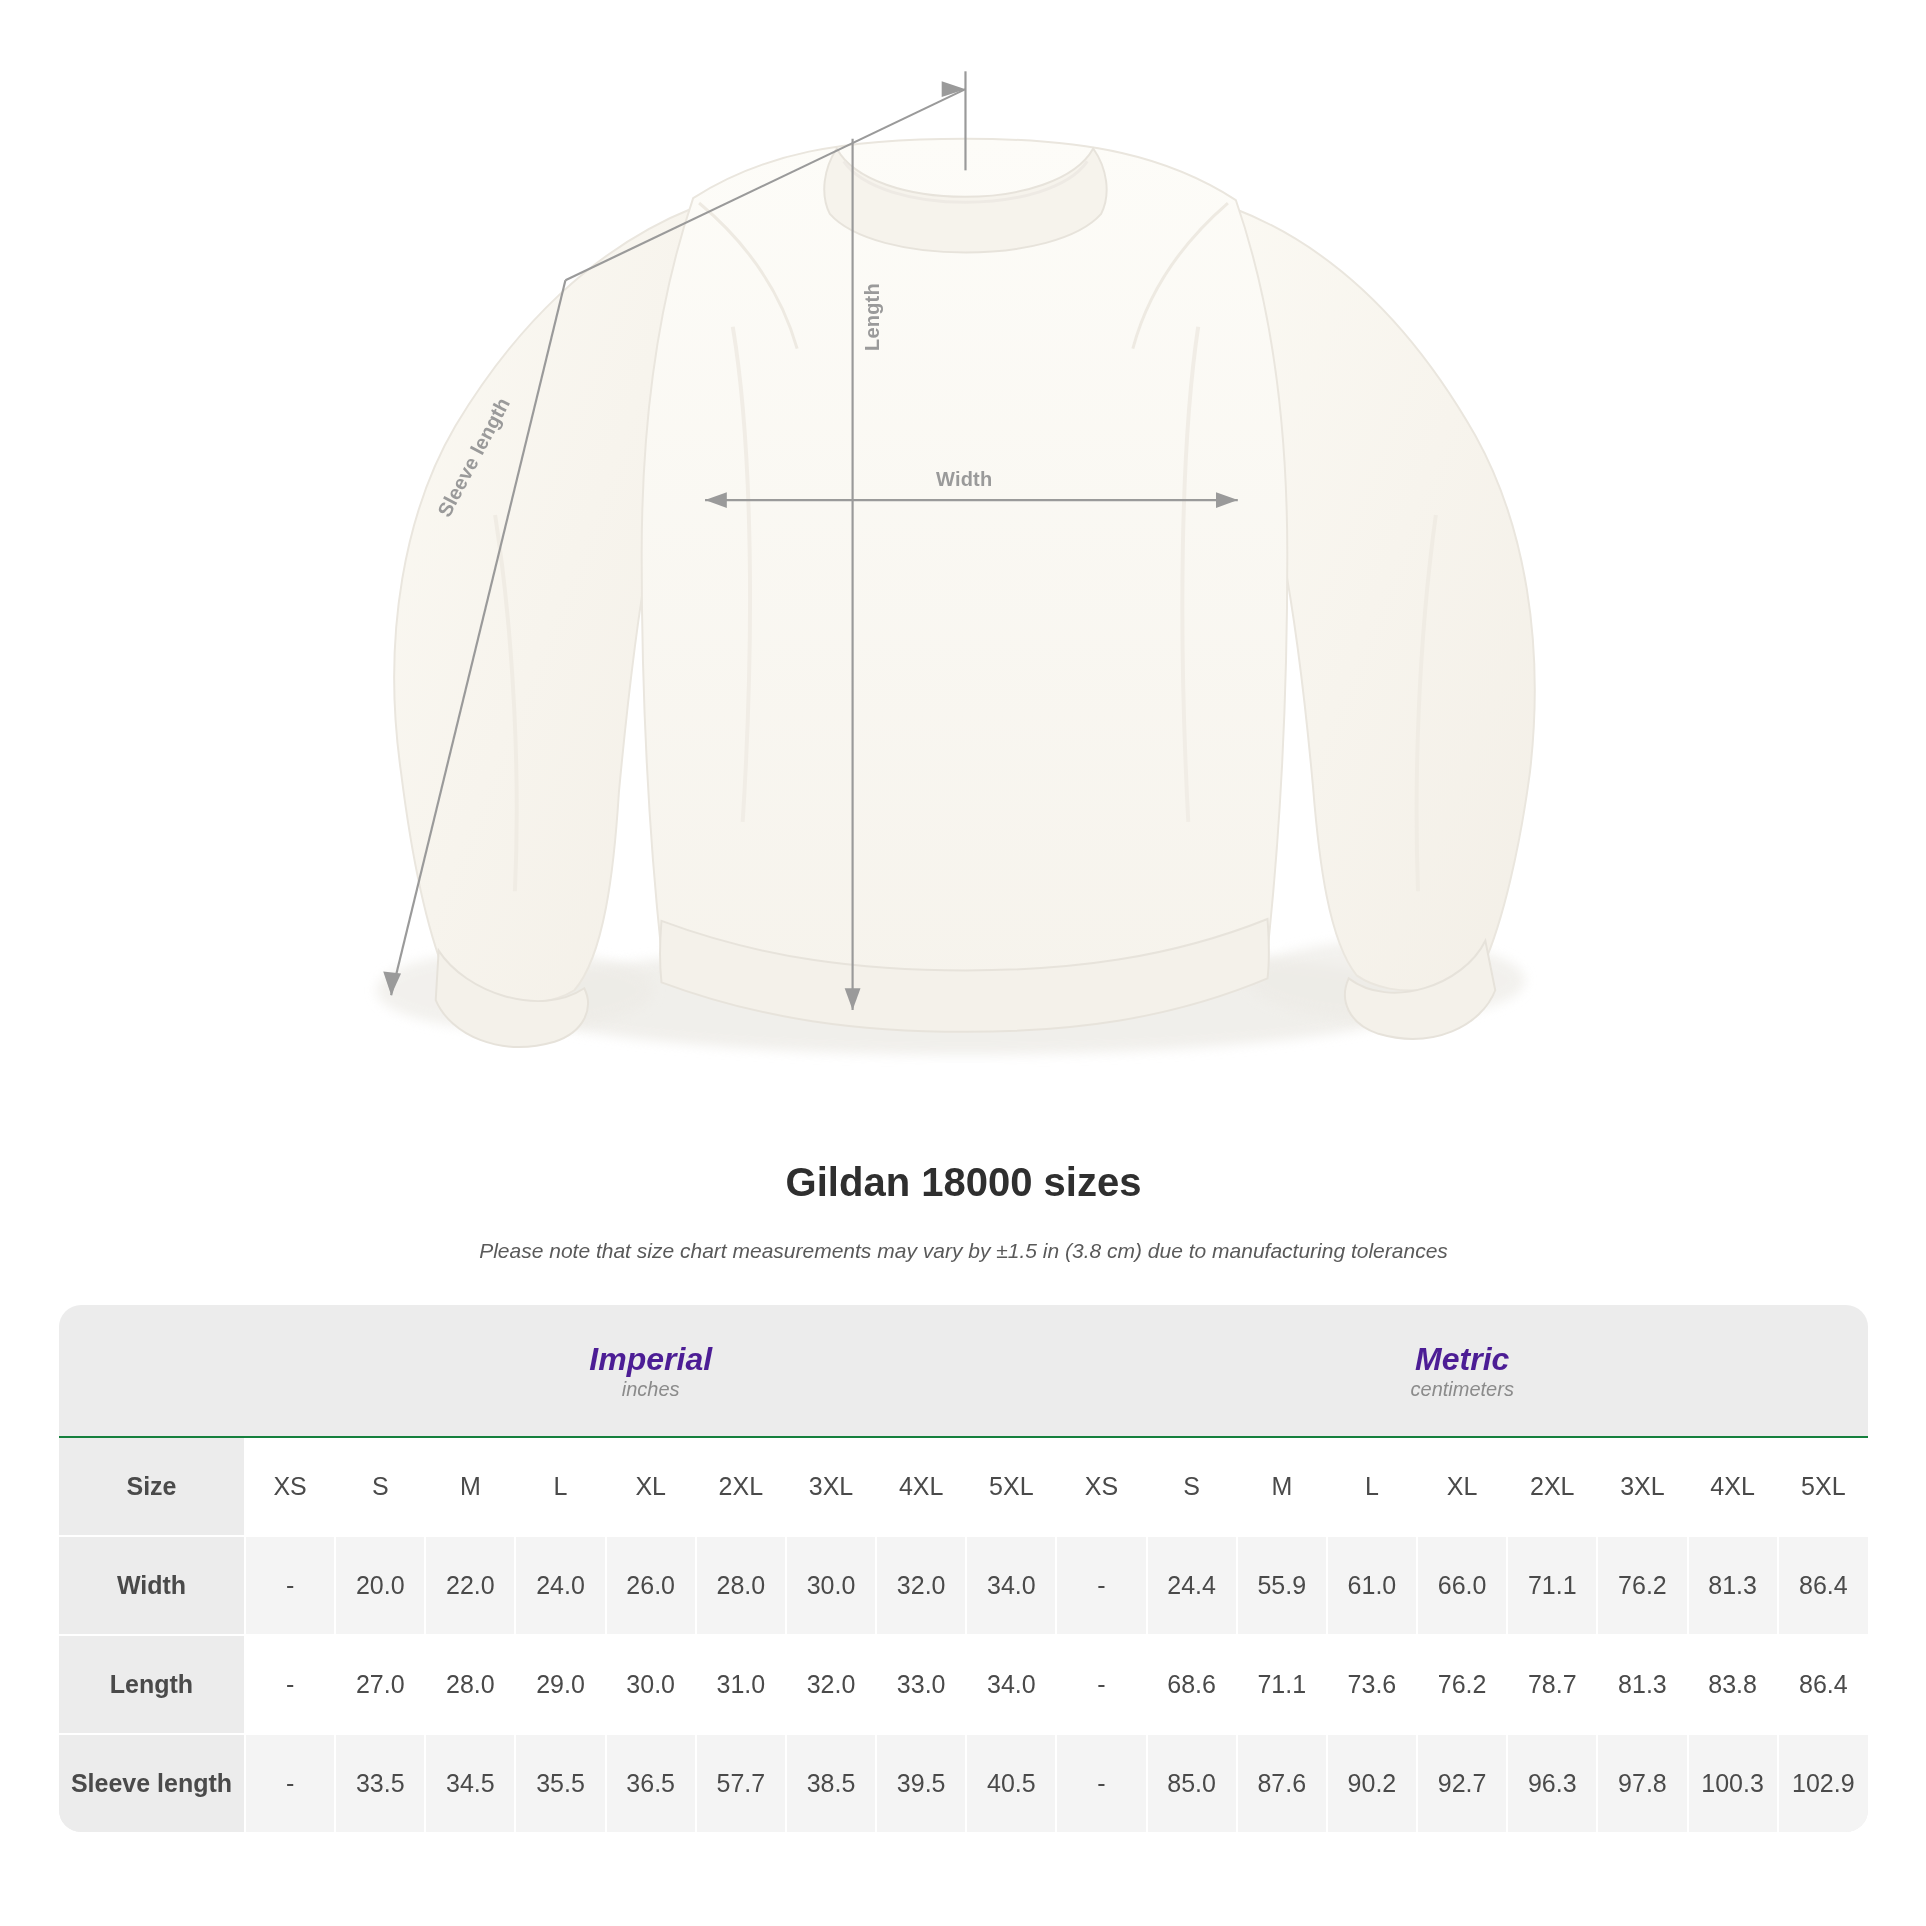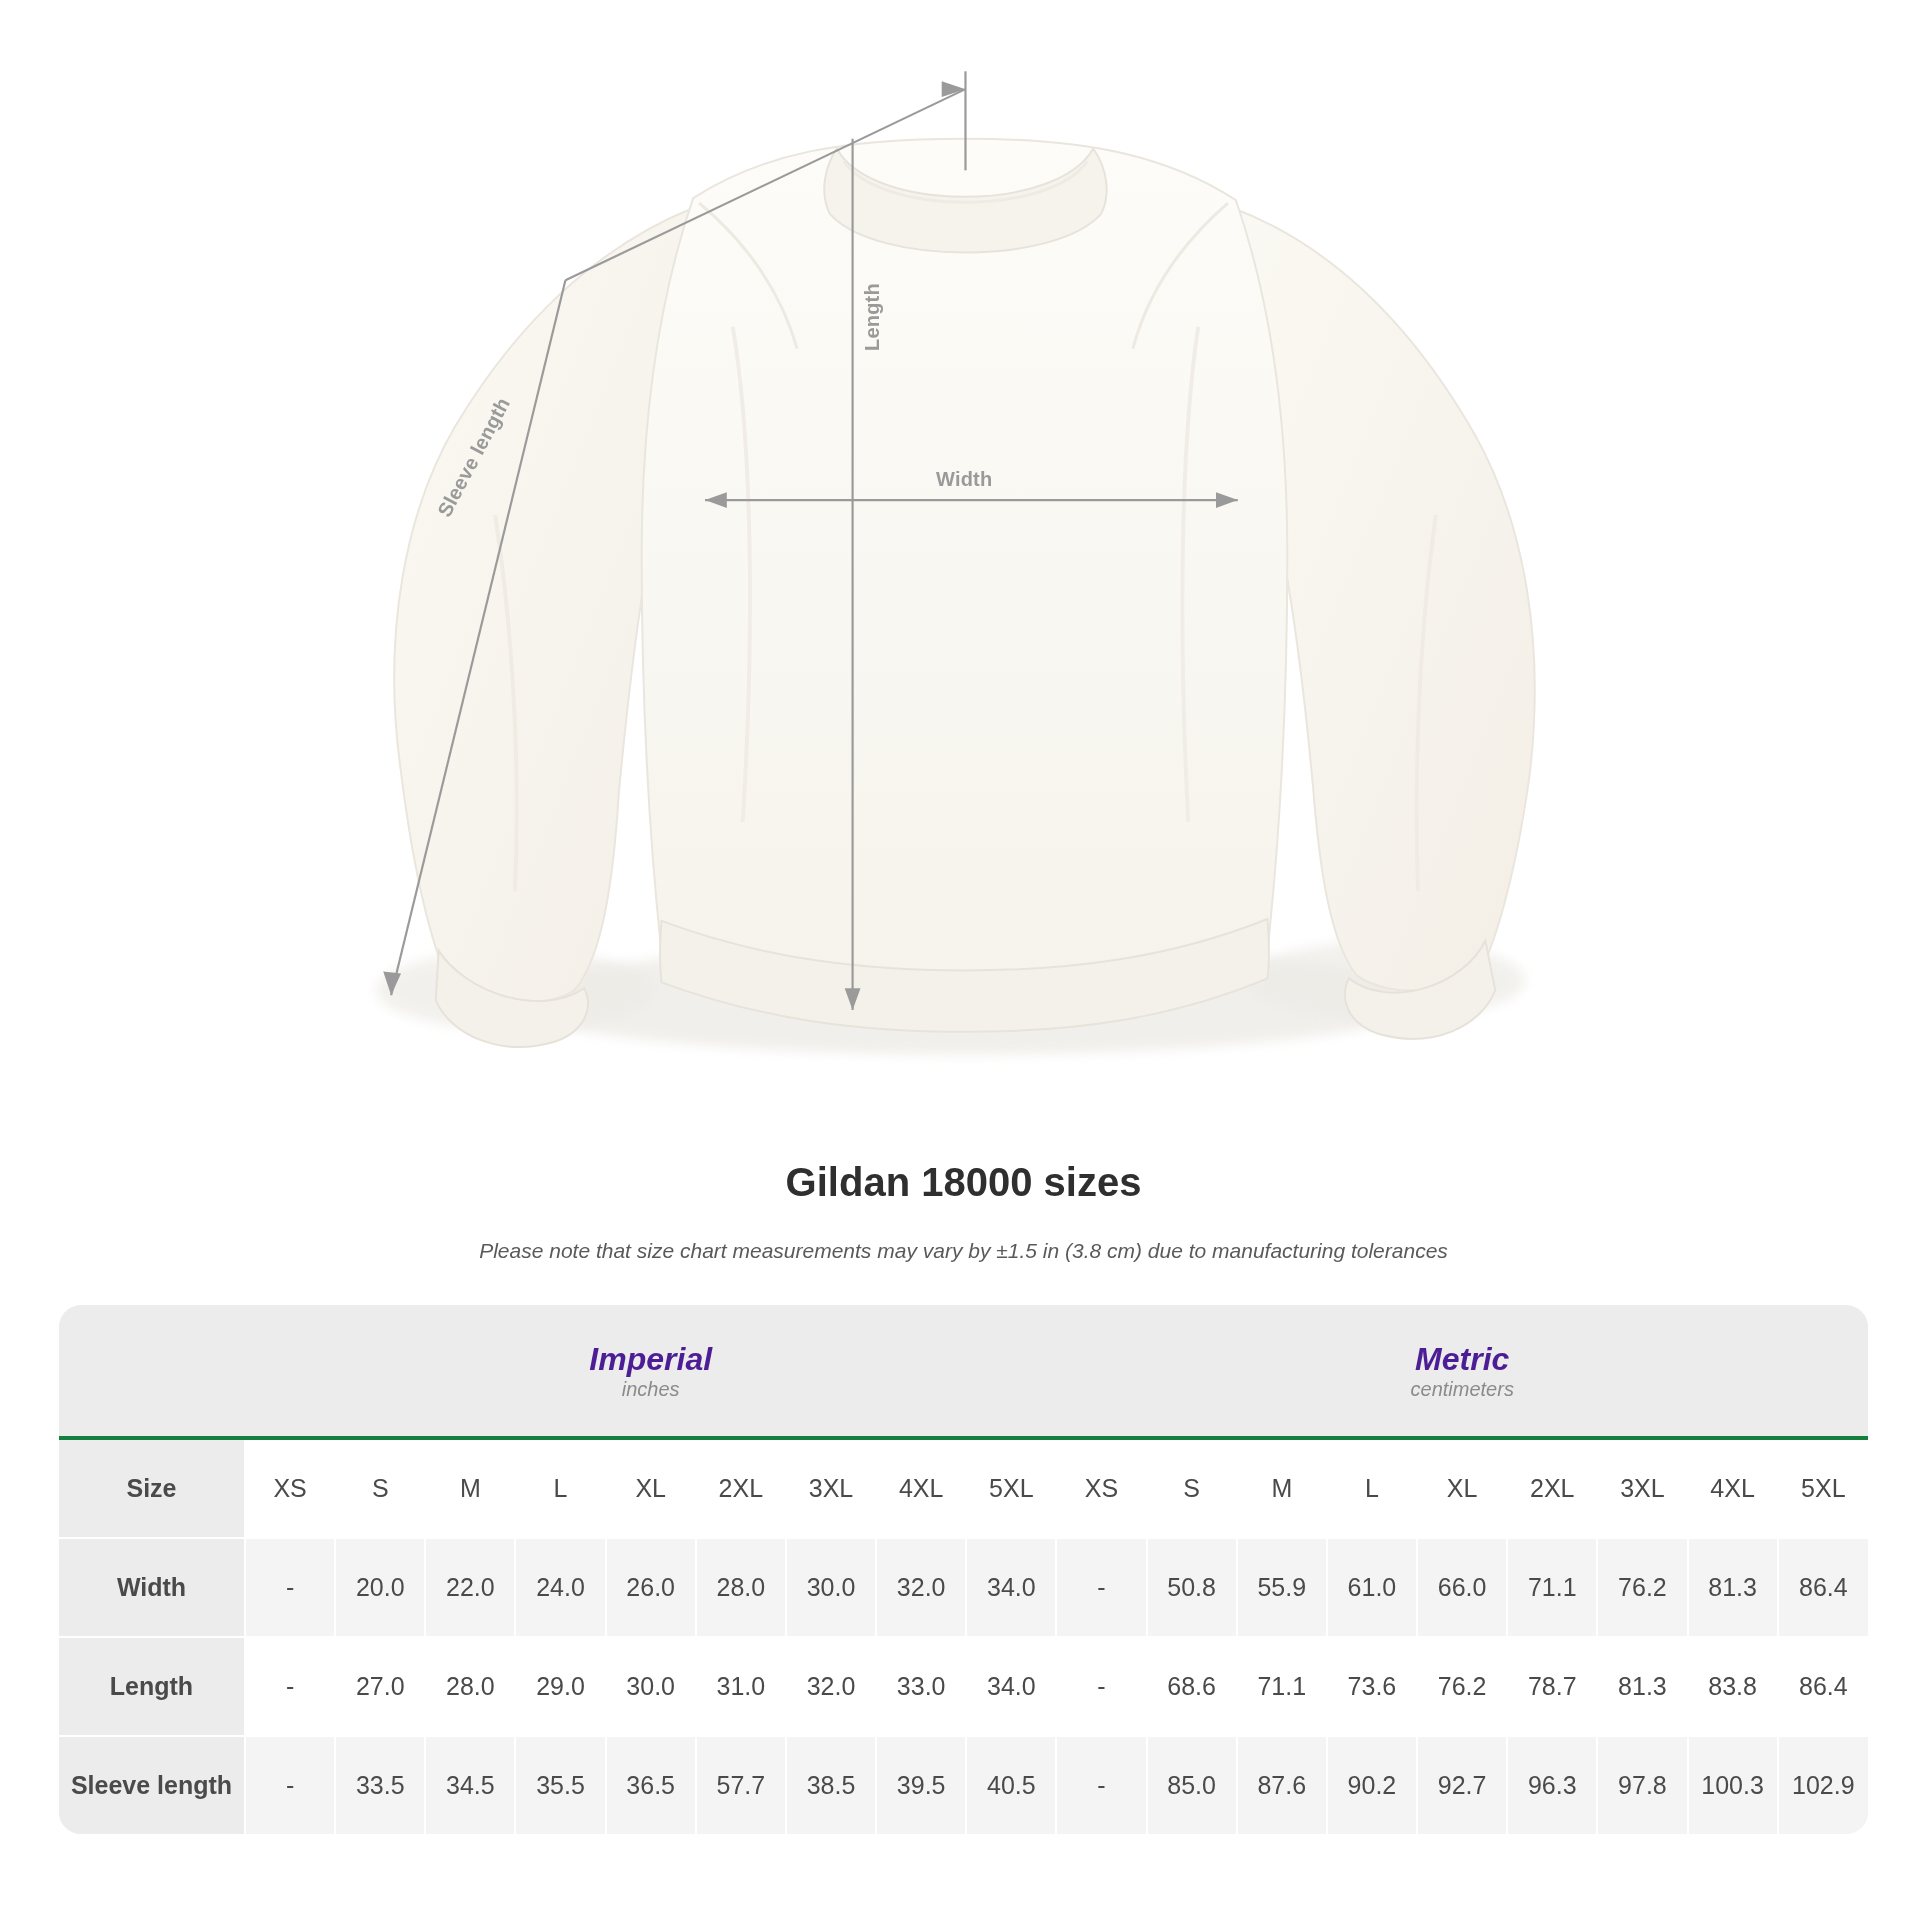--- a/index.html
+++ b/index.html
@@ -100,21 +100,21 @@
     font-size: 20px;
     font-style: italic;
     color: #8b8b8b;
   }
   tr.header-row td {
     height: 97px;
     vertical-align: middle;
     font-size: 25px;
     color: #4a4a4a;
     background: #ffffff;
-    border-top: 4px solid #15803d;
+    border-top: 2px solid #15803d;
   }
   tr.header-row td.rowlabel {
     font-weight: bold;
     font-size: 25px;
     background: #ececec;
     border-left: none;
   }
   tr.data-row td {
     height: 97px;
     vertical-align: middle;
@@ -261,21 +261,21 @@
           <td>-</td>
           <td>20.0</td>
           <td>22.0</td>
           <td>24.0</td>
           <td>26.0</td>
           <td>28.0</td>
           <td>30.0</td>
           <td>32.0</td>
           <td>34.0</td>
           <td>-</td>
-          <td>50.8</td>
+          <td>24.4</td>
           <td>55.9</td>
           <td>61.0</td>
           <td>66.0</td>
           <td>71.1</td>
           <td>76.2</td>
           <td>81.3</td>
           <td>86.4</td>
         </tr>
         <tr class="data-row row-even">
           <td class="rowlabel">Length</td>

